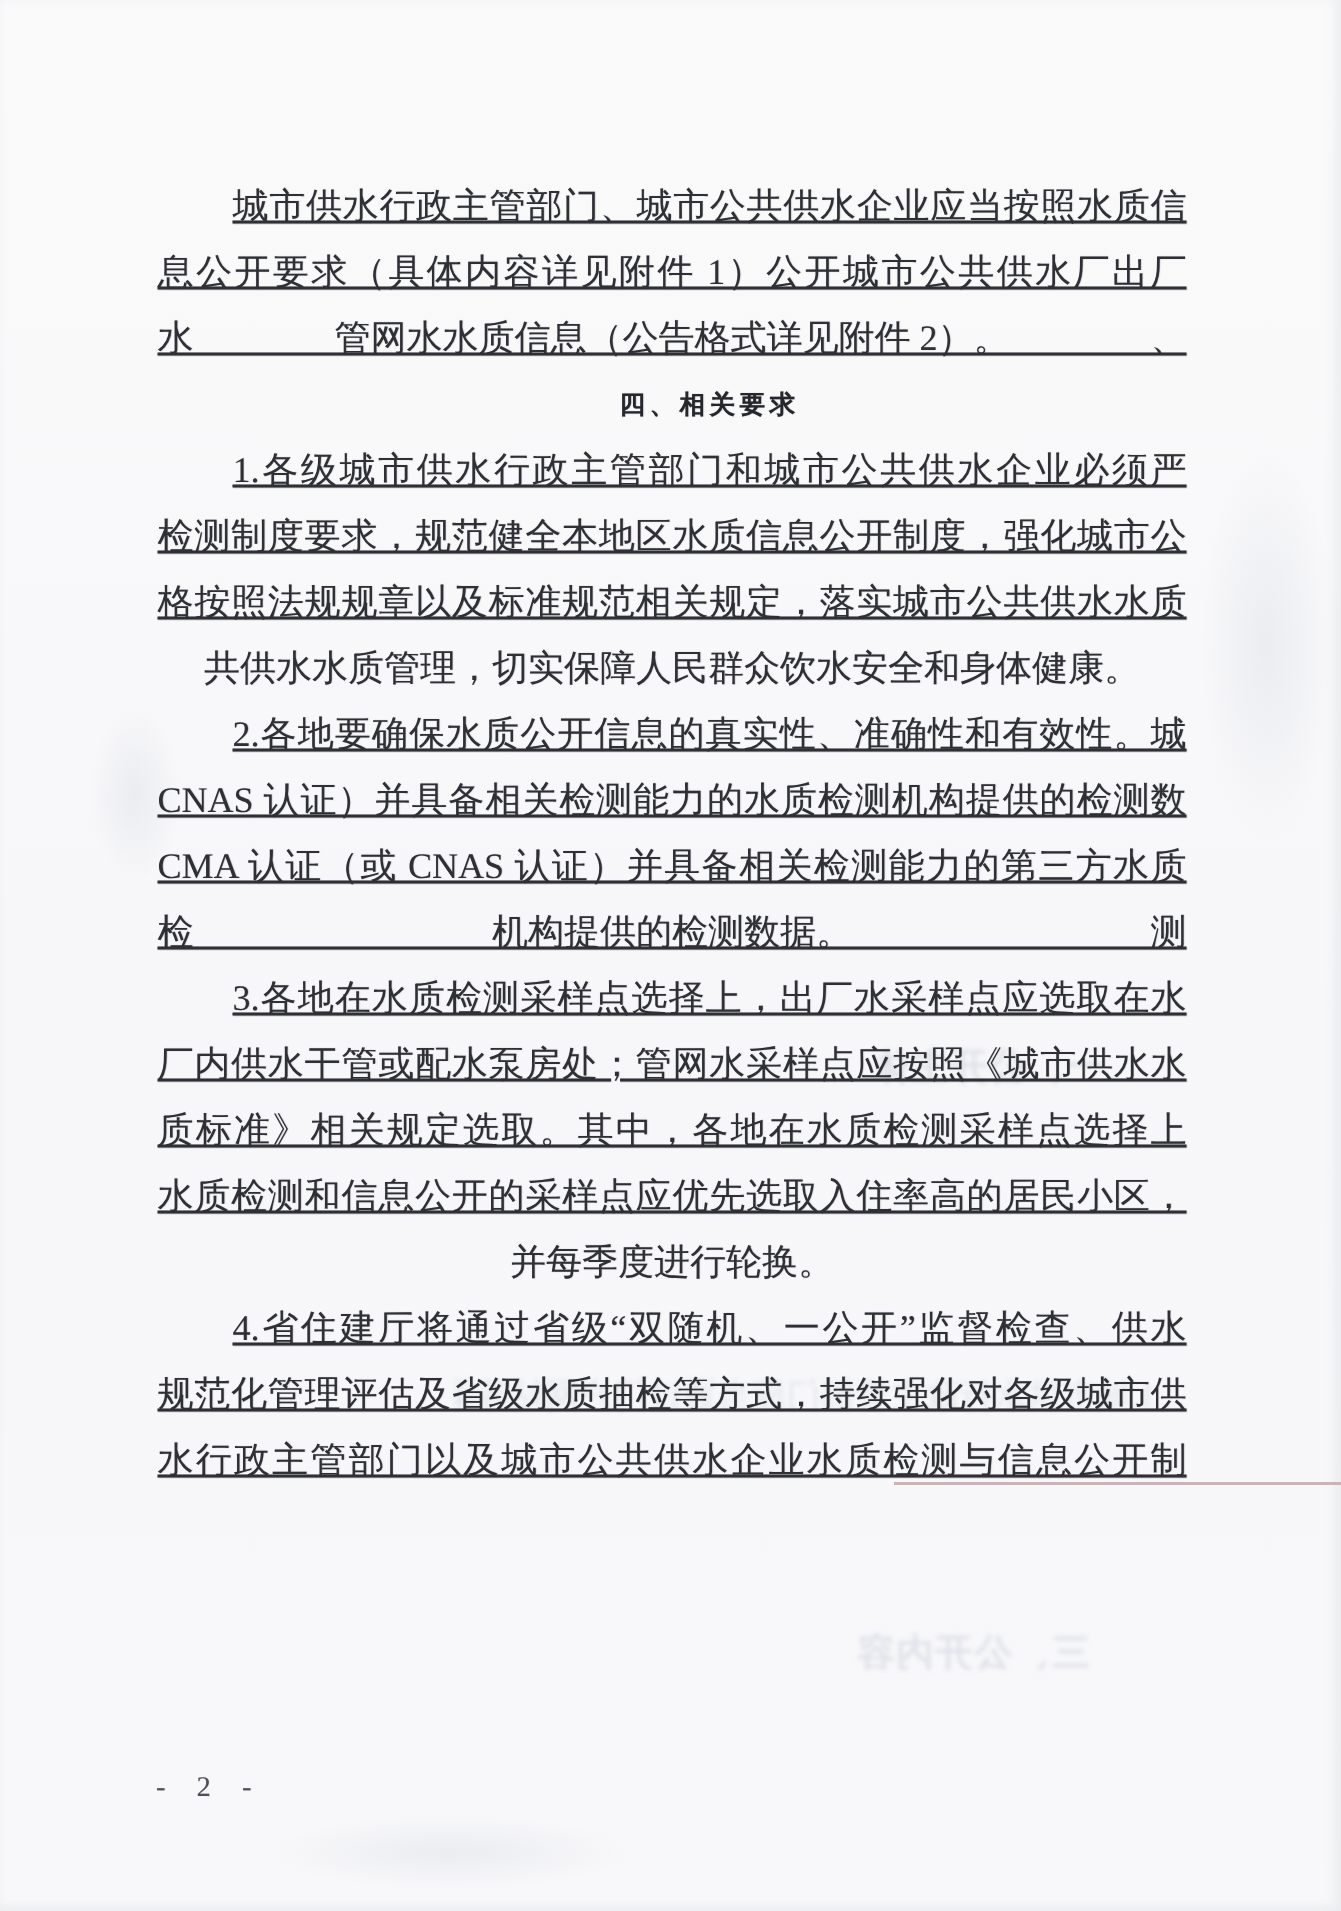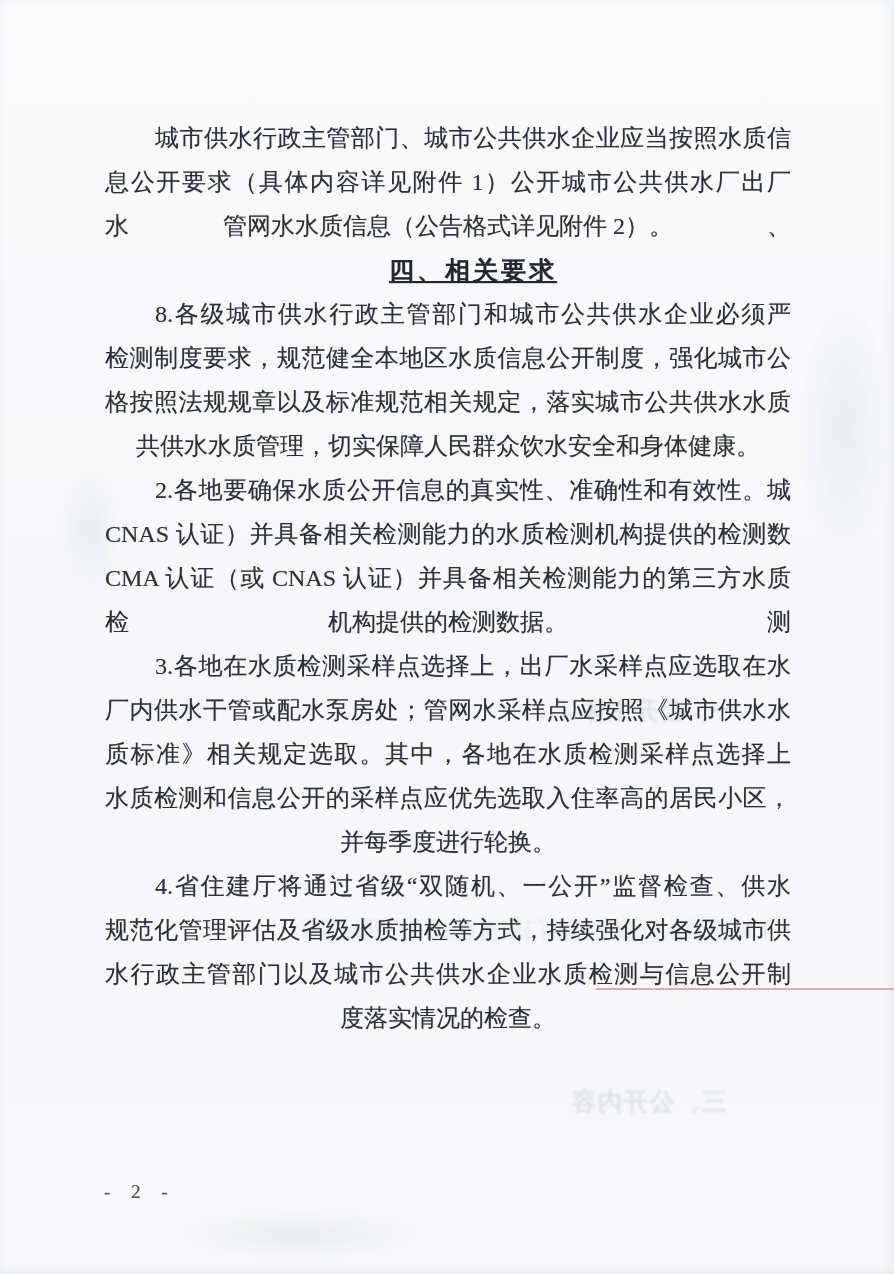--- a/index.html
+++ b/index.html
@@ -26,30 +26,30 @@
     color:#2f3036;
     text-align:center;
     white-space:nowrap;
     text-shadow:0.3px 0.3px 0.7px rgba(47,48,54,0.40);
   }
   .line.justify {
     text-align:justify;
     text-align-last:justify;
     text-justify:inter-character;
     white-space:normal;
+    text-decoration:underline;
   }
   .line.indent { padding-left:50px; }
   .line.heading {
     font-family:"Liberation Sans", sans-serif;
     font-weight:700;
-    font-size:25px;
+    font-size:17px;
     letter-spacing:3px;
     color:#26272c;
     text-shadow:0.4px 0.4px 0.6px rgba(38,39,44,0.45);
-    text-decoration:underline;
   }
   
   .ghost {
     position:absolute;
     transform:scaleX(-1);
     color:#e0e2ea;
     filter:blur(1.3px);
     font-weight:700;
     white-space:nowrap;
     overflow:hidden;
@@ -94,36 +94,35 @@
 
   <div class="ghost g1">一、公开主体</div>
   <div class="ghost g2">1.城市供水行政主管部门应当通过门户网站等渠道</div>
   <div class="ghost g3">三、公开内容</div>
 
   <div class="textblock">
       <div class="line indent justify">城市供水行政主管部门、城市公共供水企业应当按照水质信</div>
       <div class="line justify">息公开要求（具体内容详见附件 1）公开城市公共供水厂出厂水、</div>
       <div class="line">管网水水质信息（公告格式详见附件 2）。</div>
       <div class="line indent heading">四、相关要求</div>
-      <div class="line indent justify">8.各级城市供水行政主管部门和城市公共供水企业必须严</div>
+      <div class="line indent justify">1.各级城市供水行政主管部门和城市公共供水企业必须严</div>
       <div class="line justify">检测制度要求，规范健全本地区水质信息公开制度，强化城市公</div>
       <div class="line justify">格按照法规规章以及标准规范相关规定，落实城市公共供水水质</div>
       <div class="line">共供水水质管理，切实保障人民群众饮水安全和身体健康。</div>
       <div class="line indent justify">2.各地要确保水质公开信息的真实性、准确性和有效性。城</div>
       <div class="line justify">CNAS 认证）并具备相关检测能力的水质检测机构提供的检测数</div>
       <div class="line justify">CMA 认证（或 CNAS 认证）并具备相关检测能力的第三方水质检测</div>
       <div class="line">机构提供的检测数据。</div>
       <div class="line indent justify">3.各地在水质检测采样点选择上，出厂水采样点应选取在水</div>
       <div class="line justify">厂内供水干管或配水泵房处；管网水采样点应按照《城市供水水</div>
       <div class="line justify">质标准》相关规定选取。其中，各地在水质检测采样点选择上</div>
       <div class="line justify">水质检测和信息公开的采样点应优先选取入住率高的居民小区，</div>
       <div class="line">并每季度进行轮换。</div>
       <div class="line indent justify">4.省住建厅将通过省级“双随机、一公开”监督检查、供水</div>
       <div class="line justify">规范化管理评估及省级水质抽检等方式，持续强化对各级城市供</div>
       <div class="line justify">水行政主管部门以及城市公共供水企业水质检测与信息公开制</div>
-      <div class="line">度落实情况的检查。</div>
     </div>
 
   <div class="underline-ext"></div>
 
   <div class="pagenum">- 2 -</div>
 
 </div>
 
 </body></html>

